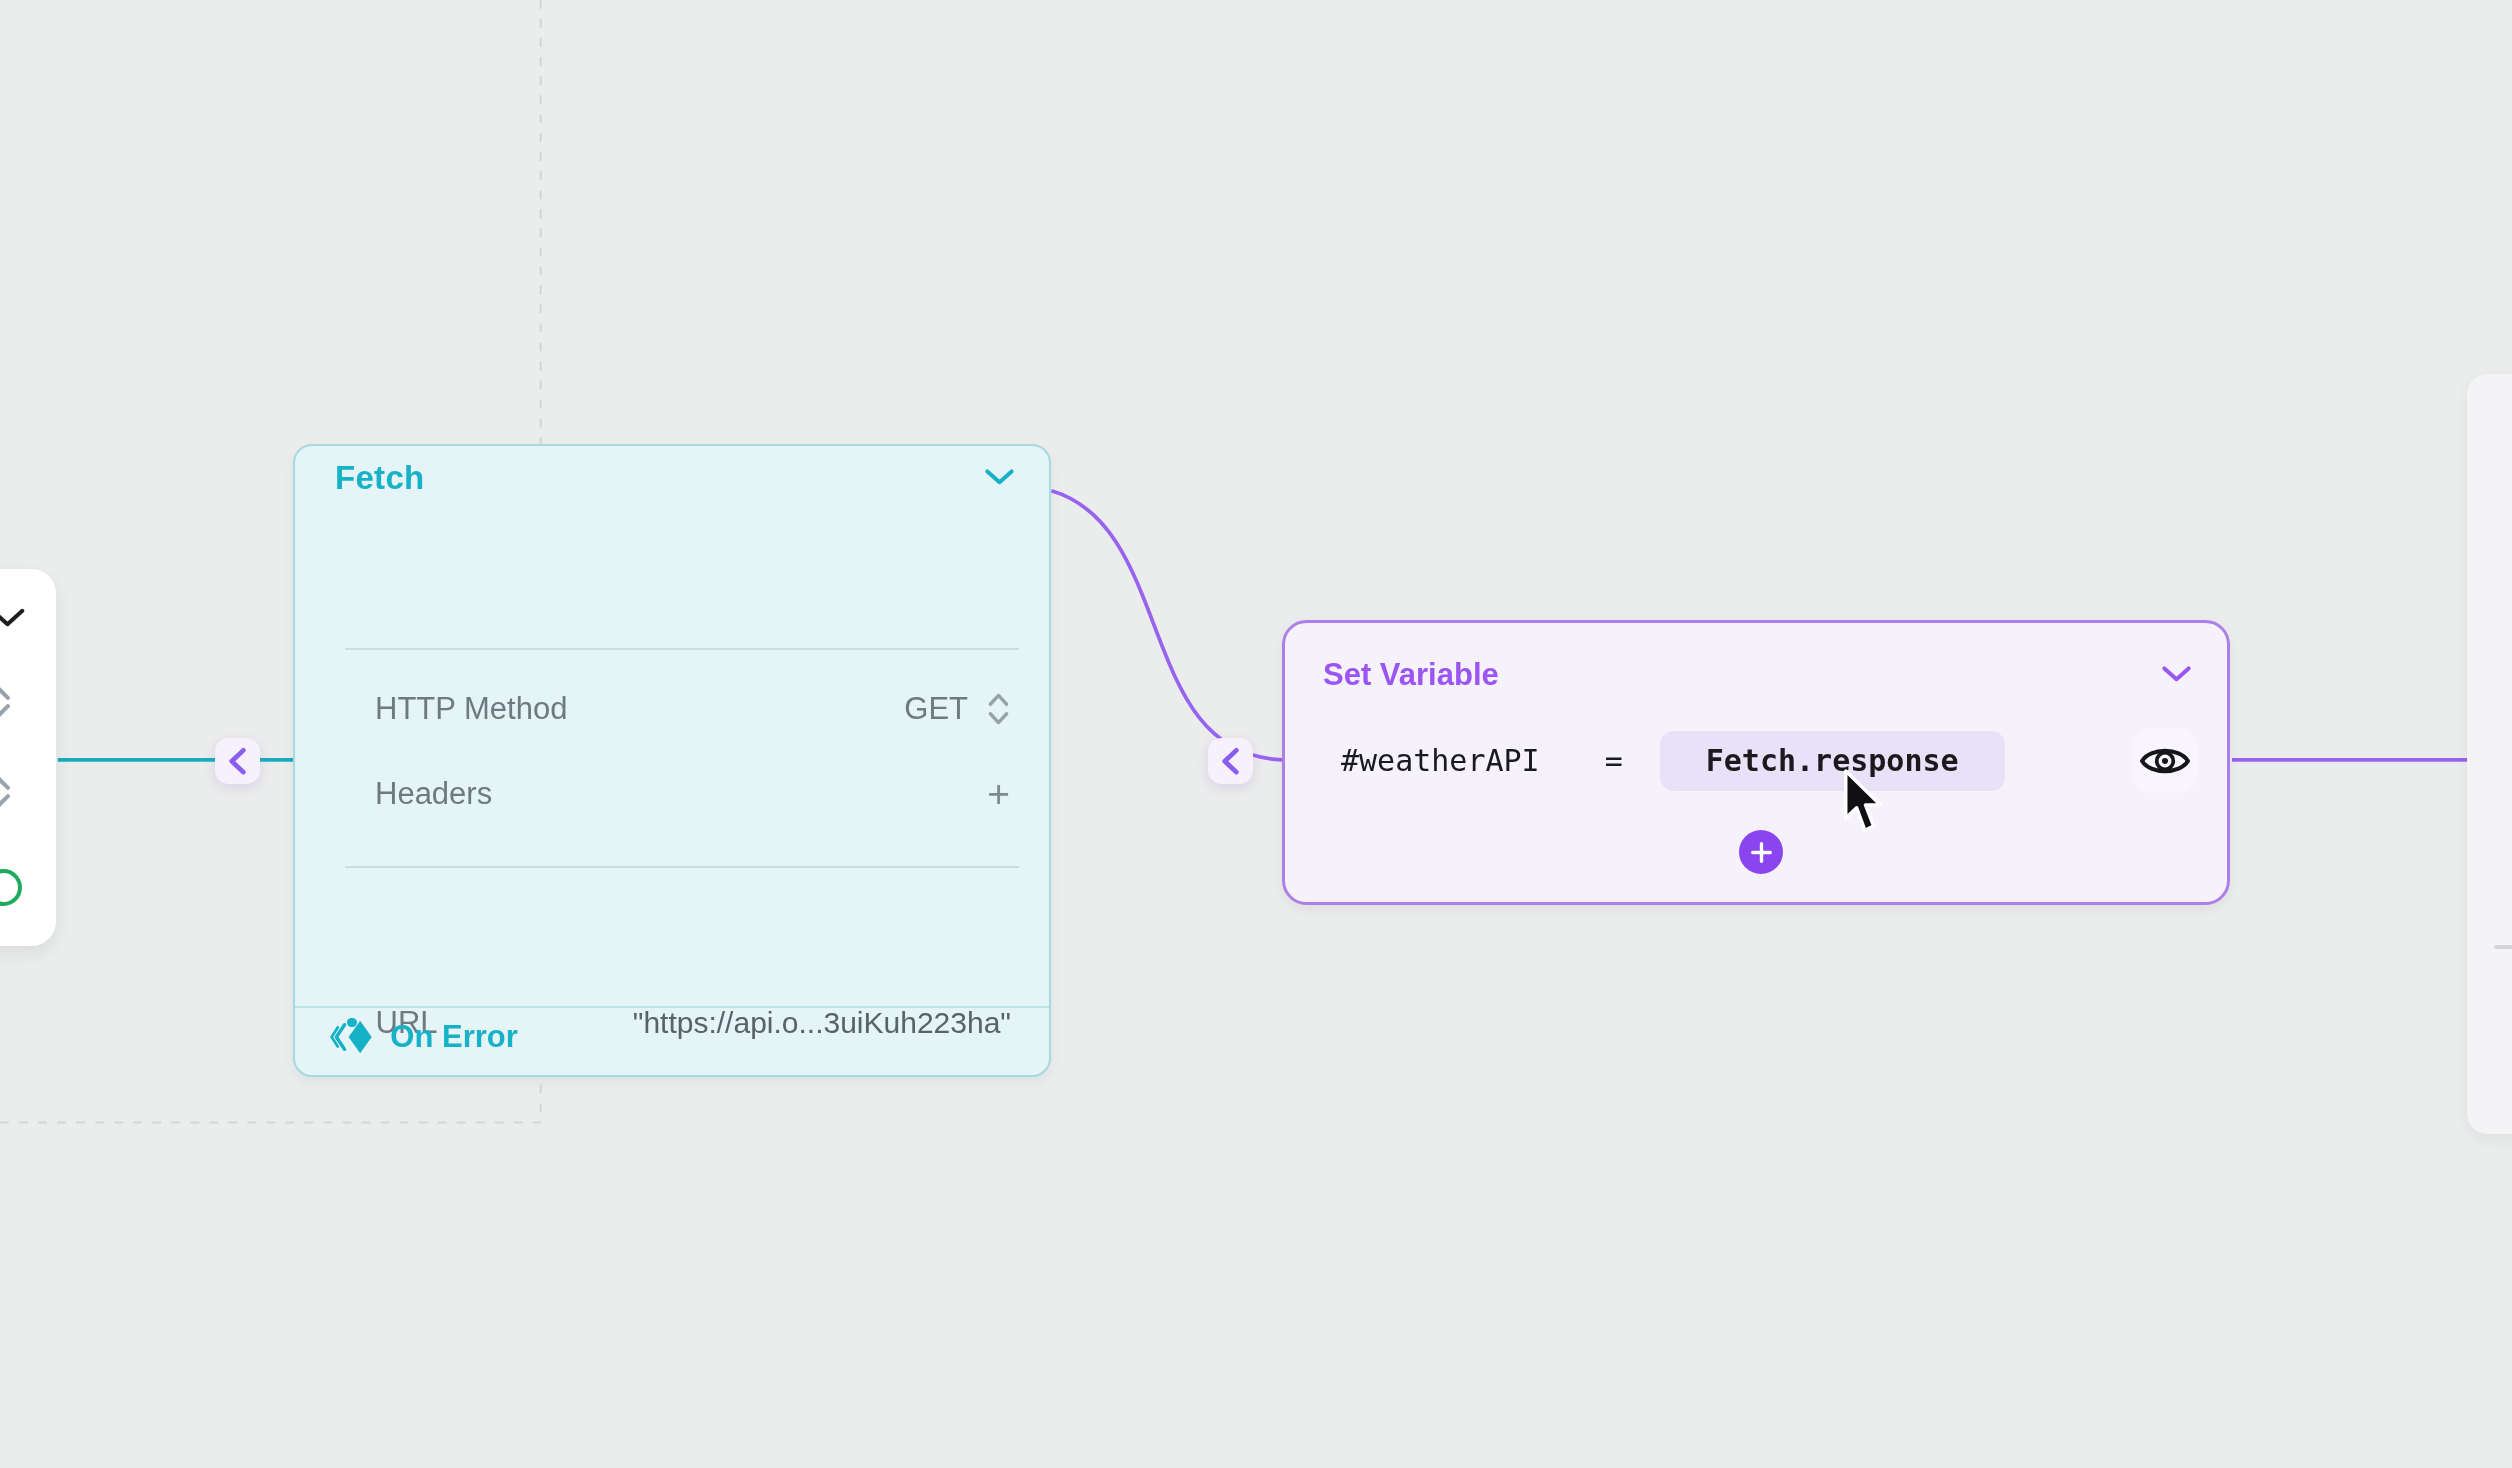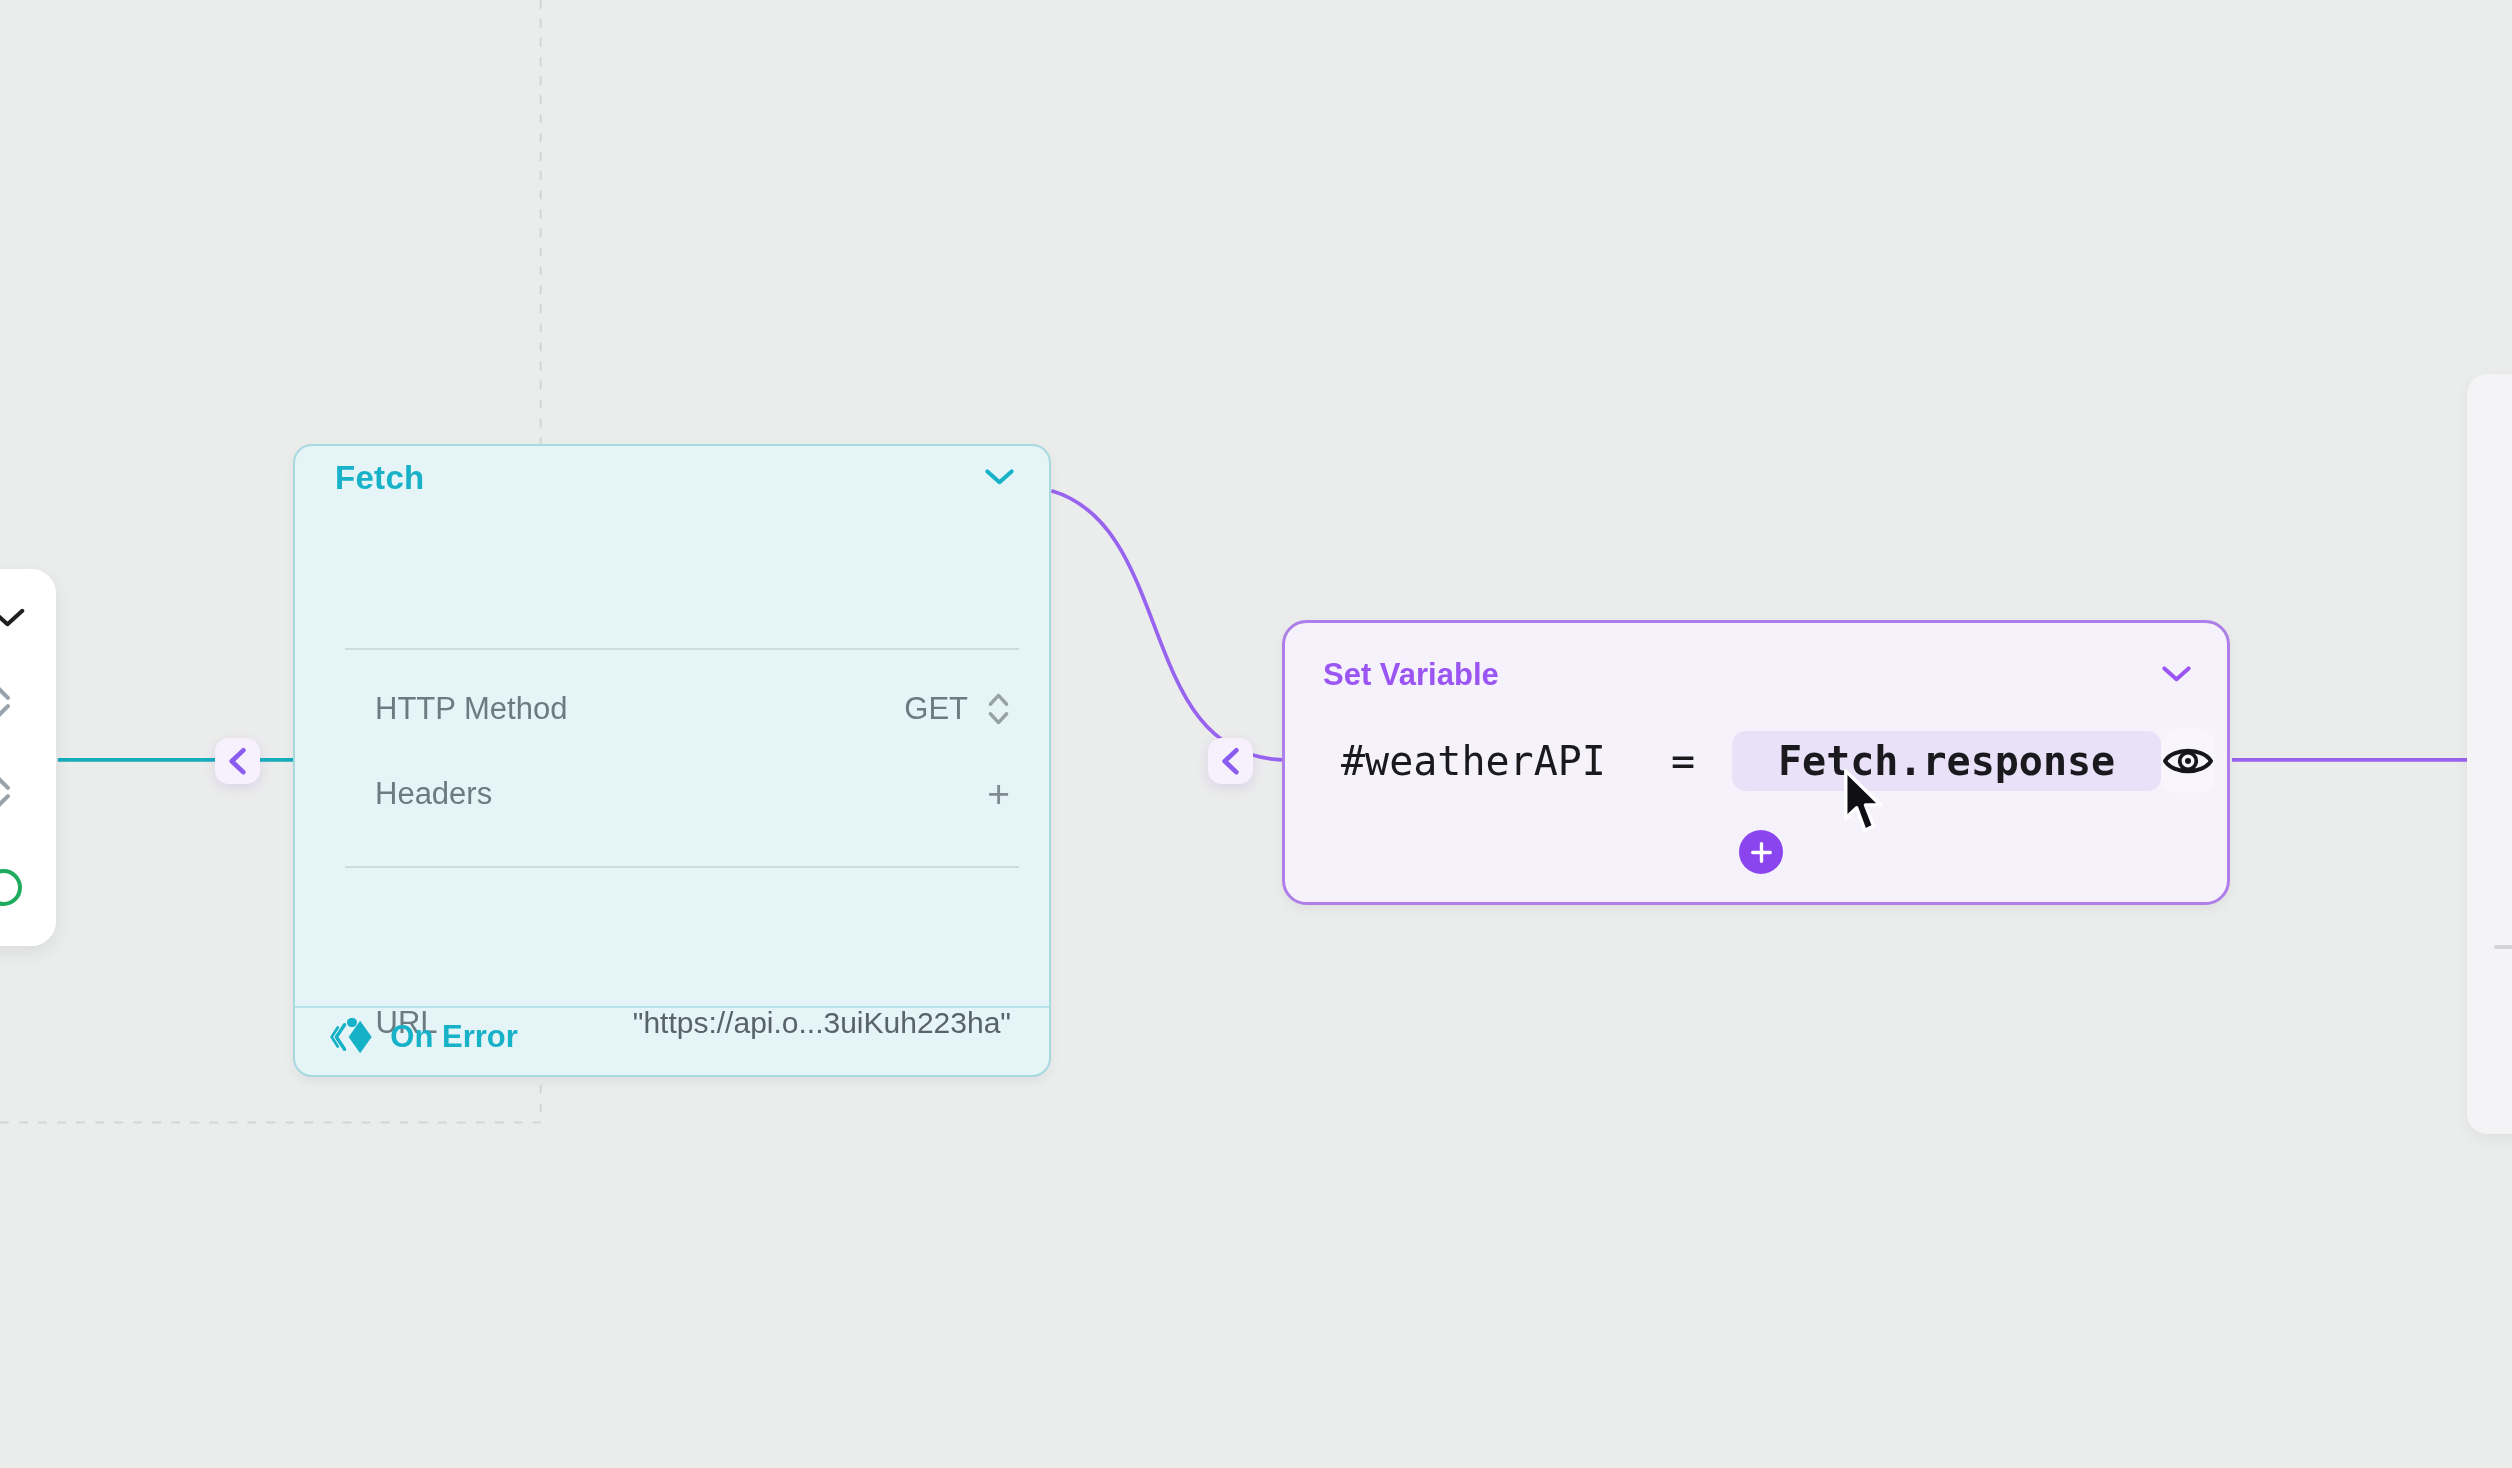--- a/index.html
+++ b/index.html
@@ -69,21 +69,21 @@
     position:absolute; left:1282px; top:620px; width:948px; height:285px;
     background:var(--purple-node-bg,#f6f2fb);
     border:3.4px solid var(--purple-node-border,#ae7fe9);
     border-radius:24.5px; box-shadow:0 4.1px 12.2px rgba(0,0,0,.05);
   }
   .sv-header { position:absolute; top:31px; left:38px; right:35px; height:41px;
     display:flex; align-items:center; justify-content:space-between; }
   .sv-title { font-size:31px; font-weight:700; color:var(--purple-accent,#9b55f3); }
   .sv-row { position:absolute; top:105px; left:0; right:30px; height:65px;
     display:flex; align-items:center;
-    font-family:"DejaVu Sans Mono", monospace; font-size:40px;
+    font-family:"DejaVu Sans Mono", monospace; font-size:30px;
     color:var(--mono-text,#1a1a1e); }
   .sv-var { margin-left:56px; }
   .sv-eq  { margin-left:65px; }
   .sv-pill { margin-left:37px; height:60px; padding:0 46px; border-radius:13.6px;
     background:var(--pill-bg,#e9e1f8); display:flex; align-items:center;font-weight:bold; }
   .sv-eye { margin-left:auto; width:65px; height:65px; border-radius:17.7px;
     background:#f9f5fd; display:flex; align-items:center; justify-content:center; }
   .sv-plus { position:absolute; left:454px; top:207px; width:44px; height:44px;
     border-radius:50%; background:var(--plus-button-bg,#8b45ef);
     display:flex; align-items:center; justify-content:center; }

